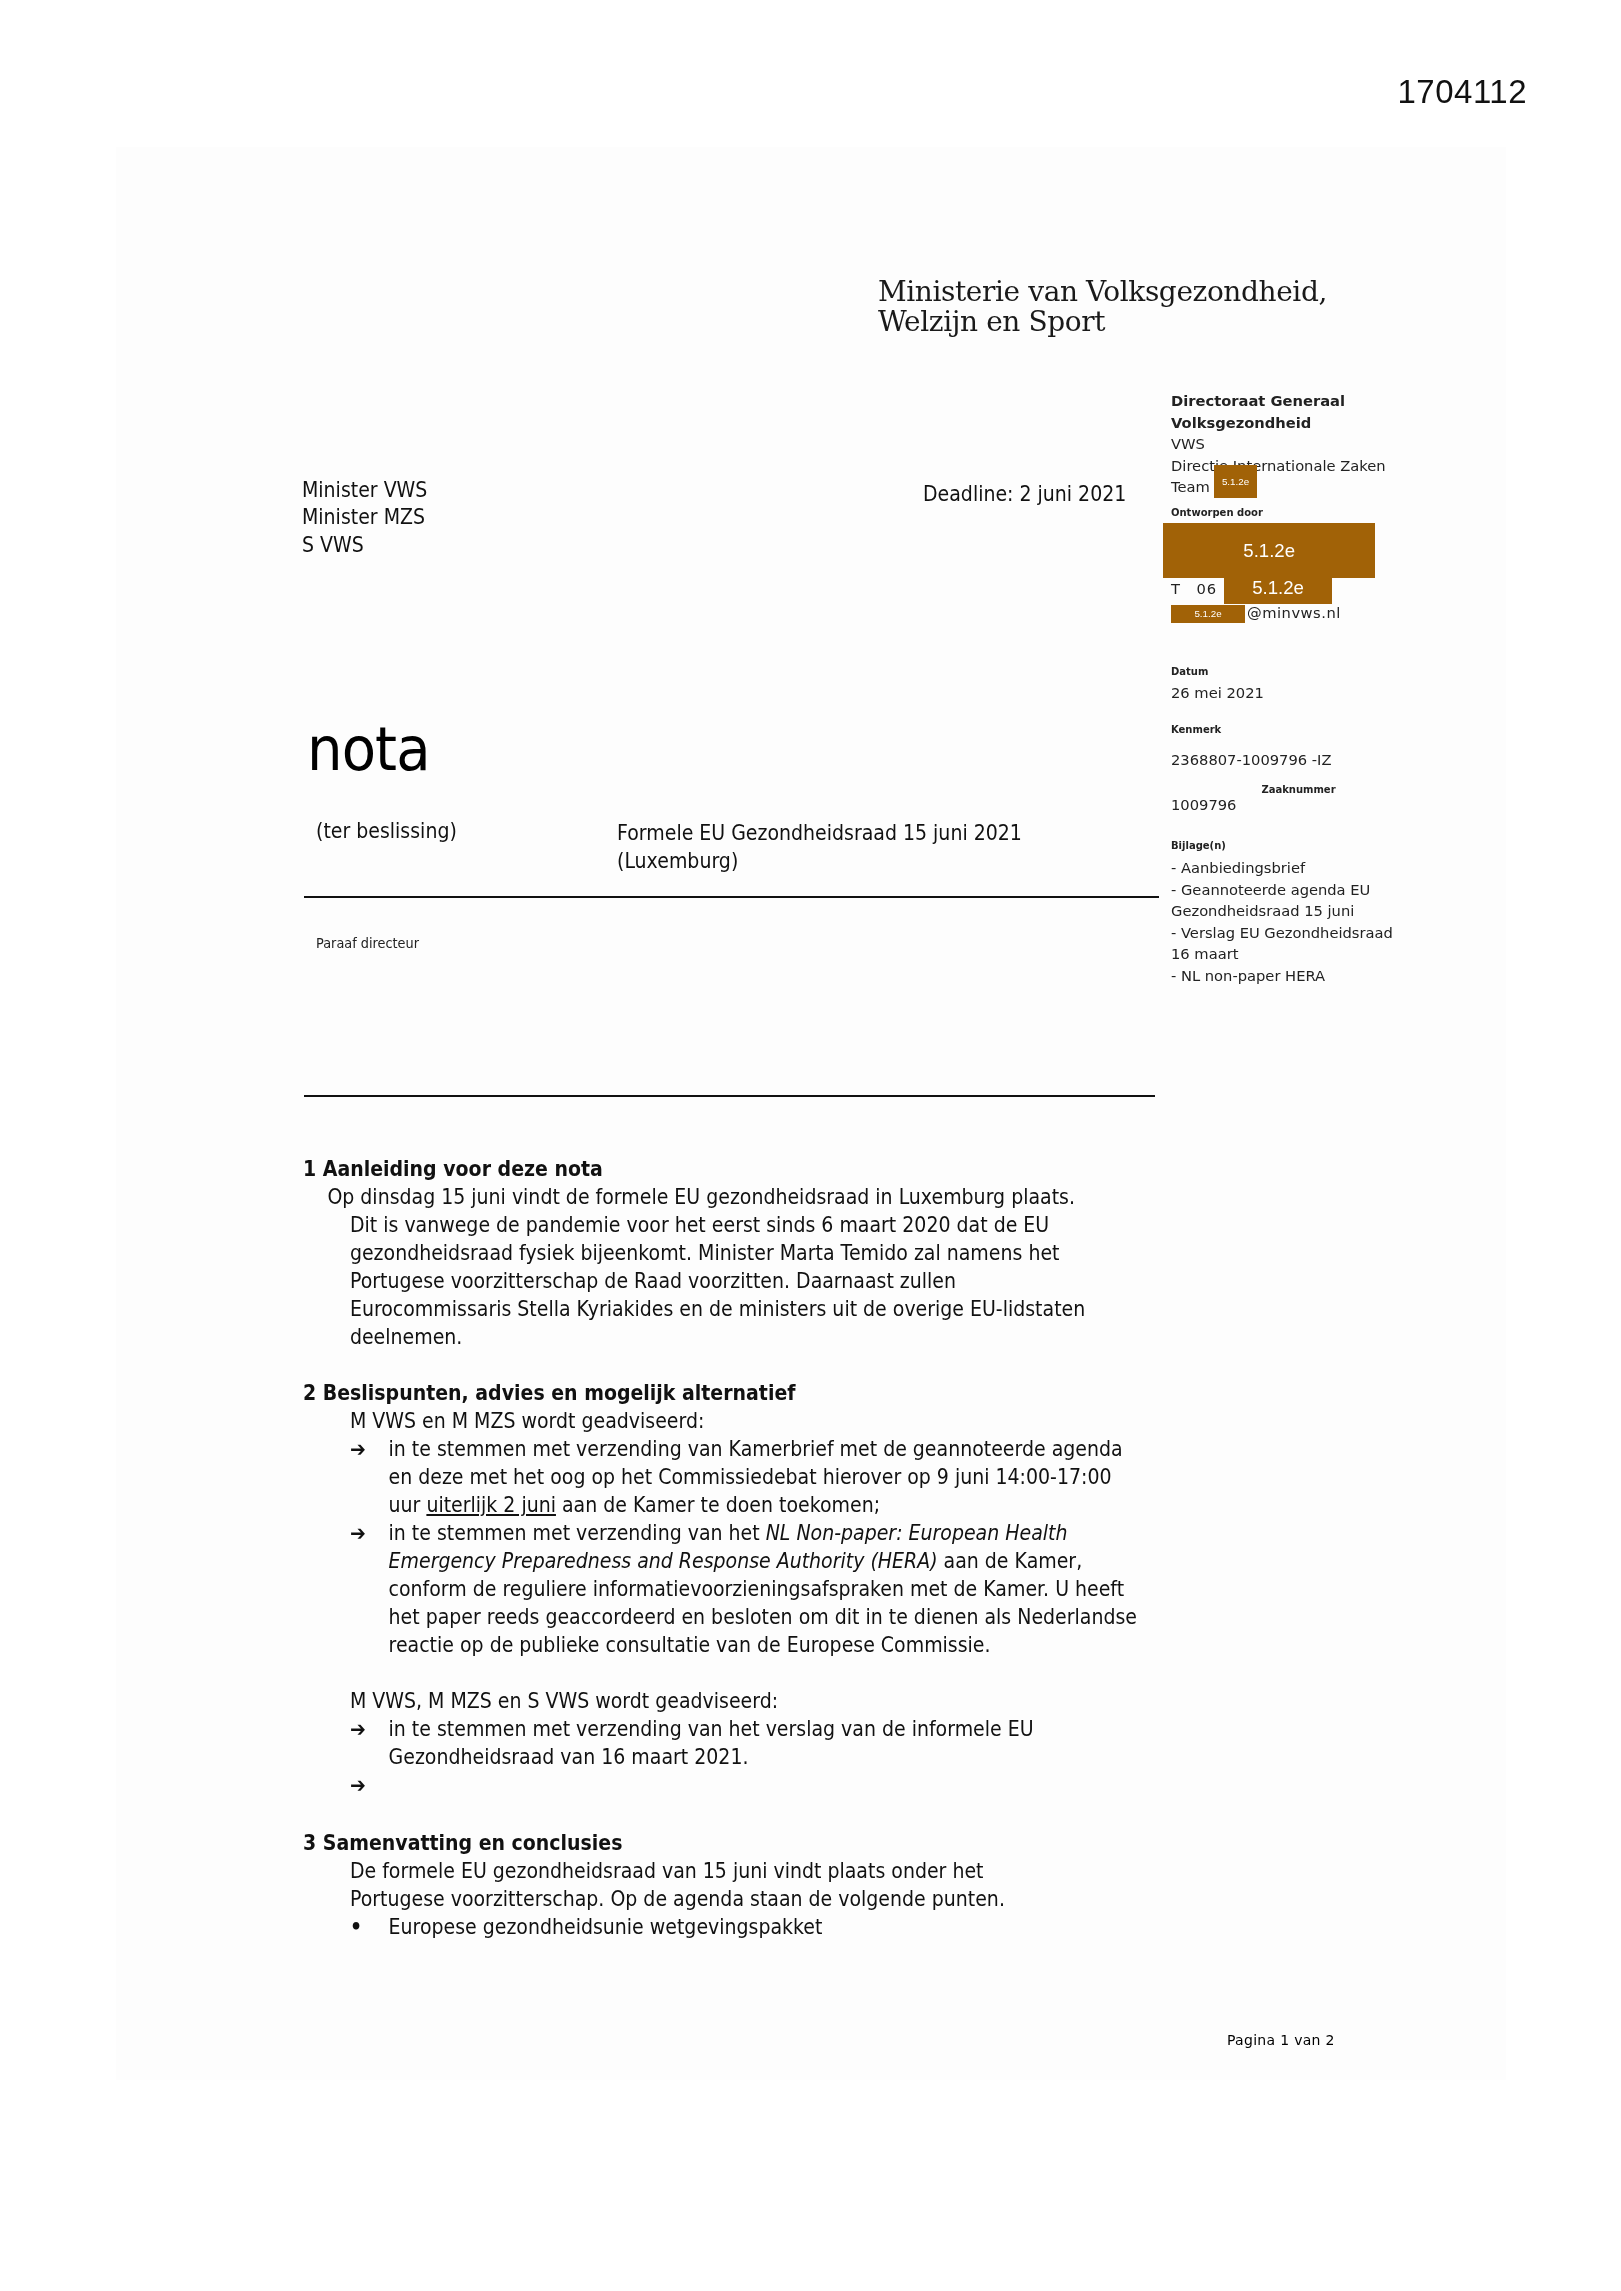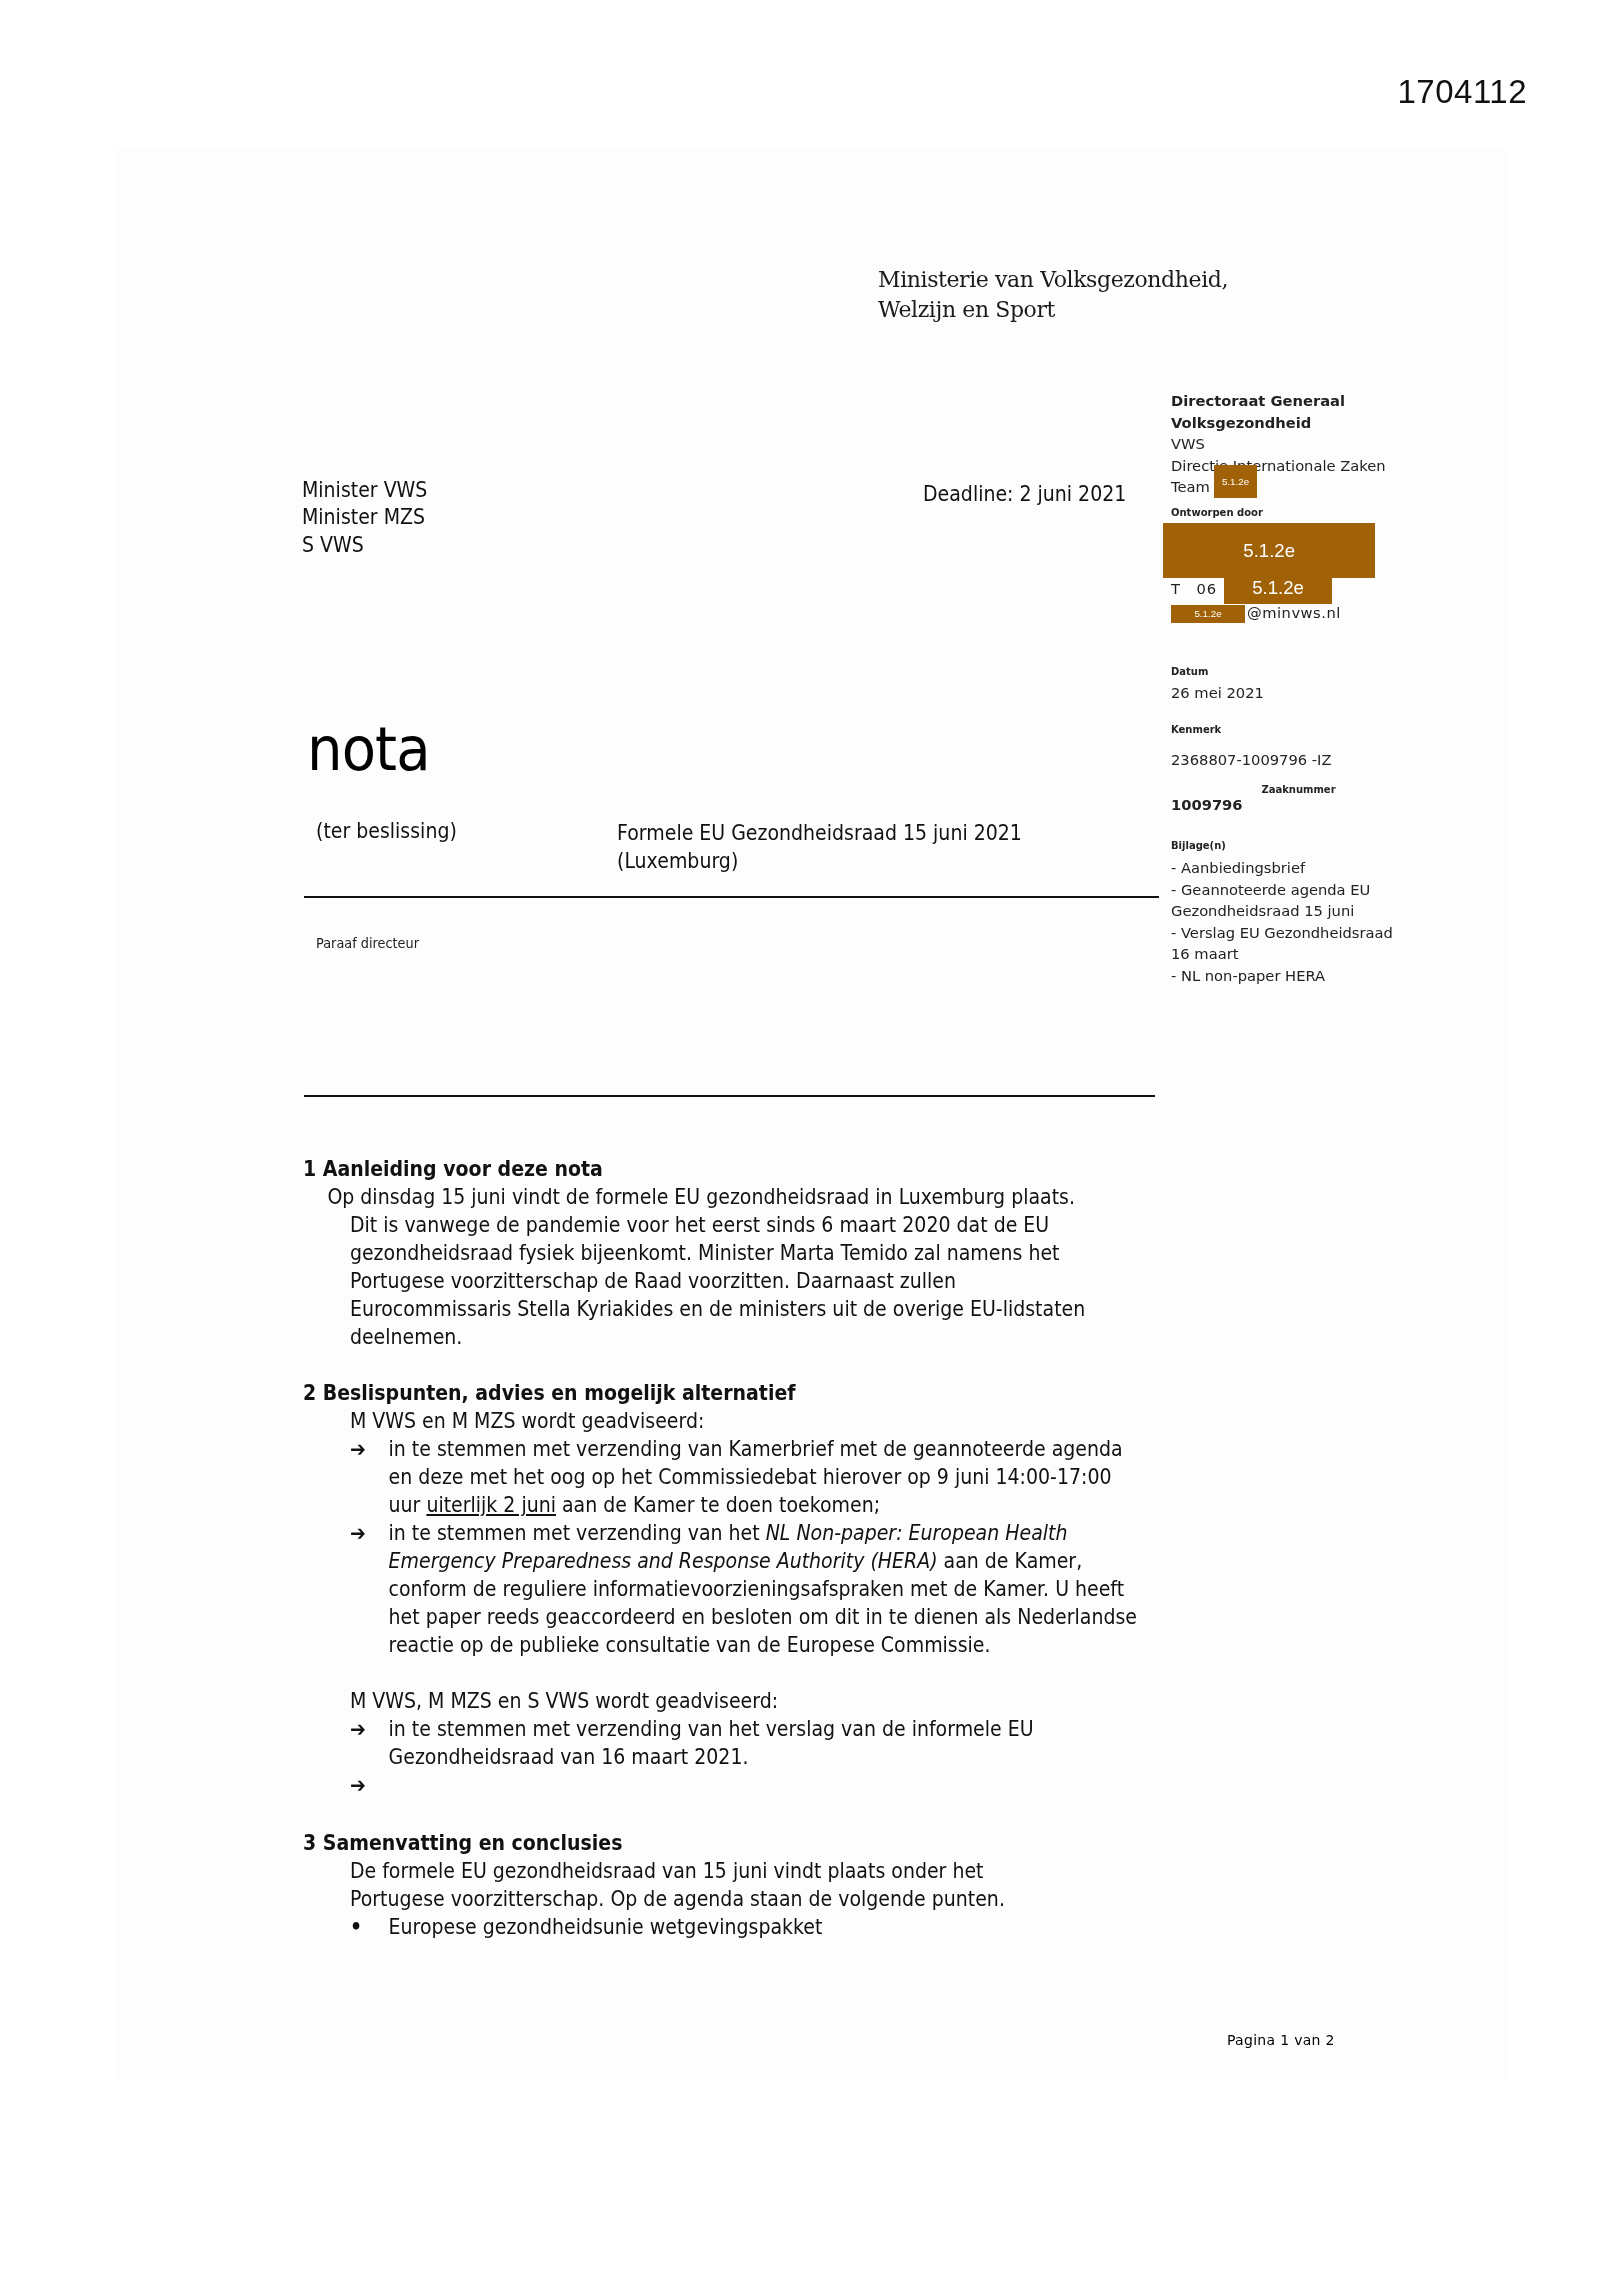--- a/index.html
+++ b/index.html
@@ -1,21 +1,21 @@
 <!DOCTYPE html>
 <html><head>
 <meta charset="utf-8">
 <style>
   html, body { margin: 0; padding: 0; background: #ffffff; }
   body { width: 1621px; height: 2292px; position: relative; overflow: hidden;
          font-family: "DejaVu Sans", sans-serif; color: #111; }
   .abs { position: absolute; }
   .page-bg { left: 116px; top: 147px; width: 1390px; height: 1933px; background: #fdfdfd; }
   .doc-id { right: 94px; top: 73px; font-family: "Liberation Sans", sans-serif; font-size: 33px; color: #111; letter-spacing: 0.5px; }
-  .logo { left: 878px; top: 265px; font-family: "DejaVu Serif", serif; font-size: 22px; line-height: 30px; color: #1a1a1a; letter-spacing: -0.4px; }
+  .logo { left: 878px; top: 277px; font-family: "DejaVu Serif", serif; font-size: 28px; line-height: 30px; color: #1a1a1a; letter-spacing: -0.4px; }
 
   .sidecol { left: 1171px; top: 390px; width: 255px; font-size: 14.7px; line-height: 21.6px; color: #222; }
   .sidecol .b { font-weight: bold; }
   .sidecol .lbl { font-weight: bold; font-size: 10px; }
   .redact { background: #a16207; color: #fff; font-family: "Liberation Sans", sans-serif; display: inline-block; text-align: center; }
 
   .addressees { left: 302px; top: 477px; font-size: 20.6px; line-height: 27.4px; transform: scaleX(0.92); transform-origin: left; }
   .deadline { left: 923px; top: 482px; font-size: 20.6px; transform: scaleX(0.92); transform-origin: left; }
   .nota-title { left: 307px; top: 713px; font-size: 61px; letter-spacing: -1px; transform: scaleX(0.92); transform-origin: left; color: #000; }
   .ter { left: 316px; top: 819px; font-size: 20.6px; transform: scaleX(0.92); transform-origin: left; }
@@ -64,21 +64,21 @@
     <span class="redact" style="width:74px;height:17.6px;line-height:17.6px;font-size:9.8px;vertical-align:middle;">5.1.2e</span><span style="margin-left:2px;letter-spacing:0.5px;">@minvws.nl</span>
   </div>
 
   <div class="lbl" style="margin-top:37px;">Datum</div>
   <div>26 mei 2021</div>
 
   <div class="lbl" style="margin-top:15.7px;">Kenmerk</div>
   <div style="margin-top:7.8px;">2368807-1009796 -IZ</div>
 
   <div class="lbl" style="margin-top:12px;line-height:15.7px;text-align:center;">Zaaknummer</div>
-  <div style="line-height:13.7px;font-weight:bold;">1009796</div>
+  <div style="line-height:13.7px;">1009796</div>
 
   <div class="lbl" style="margin-top:23.5px;">Bijlage(n)</div>
   <div>- Aanbiedingsbrief</div>
   <div>- Geannoteerde agenda EU</div>
   <div>Gezondheidsraad 15 juni</div>
   <div>- Verslag EU Gezondheidsraad</div>
   <div>16 maart</div>
   <div>- NL non-paper HERA</div>
 </div>
 

